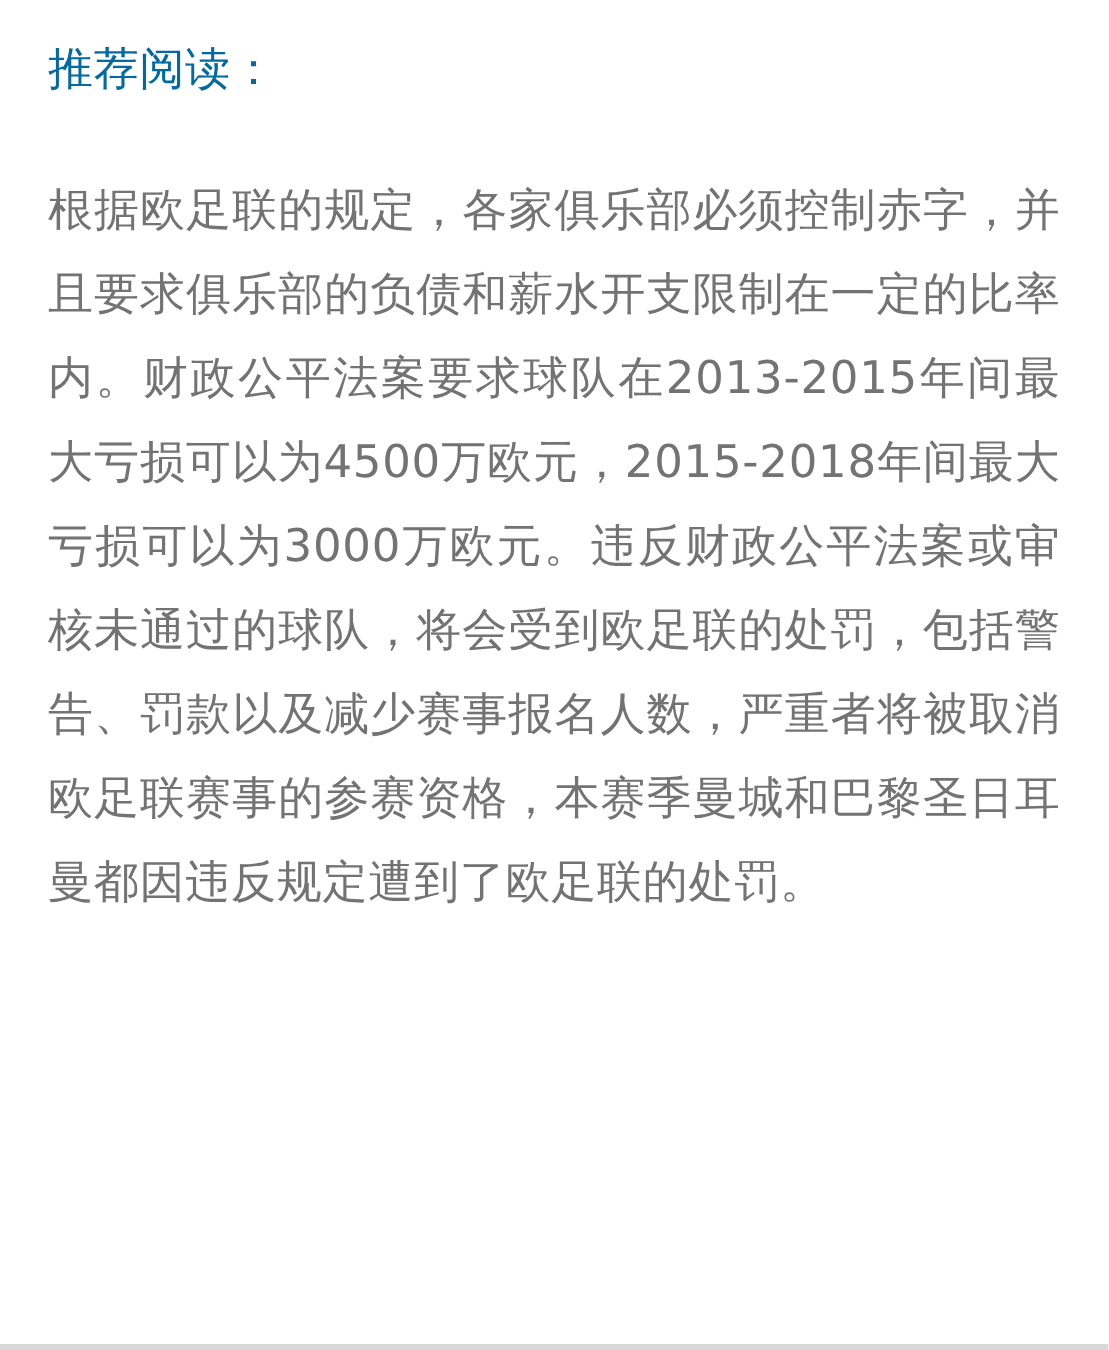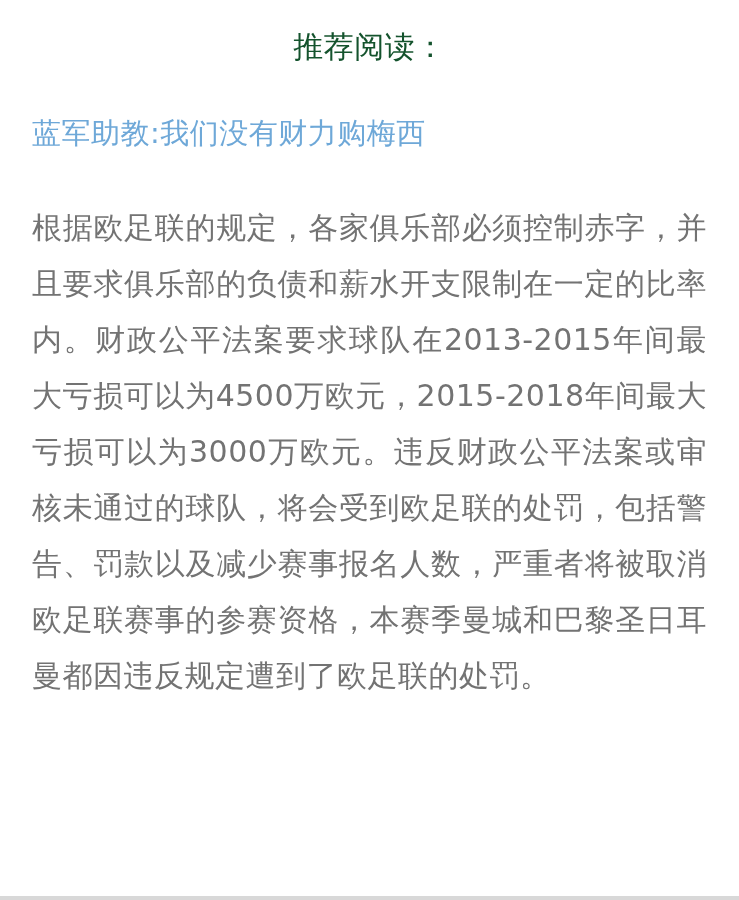--- a/index.html
+++ b/index.html
@@ -17,24 +17,23 @@
     box-sizing: border-box;
     width: 739px;
     height: 900px;
     padding: 24px 32px 0 32px;
     background: #ffffff;
     position: relative;
   }
   .recommend-label {
     font-size: 30px;
     line-height: 1.5;
-    color: #14532d;
+    color: #0369a1;
     letter-spacing: 0.5px;
     margin: 0 0 44px 0;
-    text-align: center;
   }
   .recommend-link {
     display: block;
     font-size: 29px;
     line-height: 1.4;
     color: #6ea8d8;
     letter-spacing: 0.5px;
     margin: 0 0 46px 0;
     text-decoration: none;
     cursor: pointer;
@@ -55,18 +54,17 @@
     height: 4px;
     background: #d8d8d8;
   }
 </style>
 </head>
 <body>
 
 <div class="article">
   <p class="recommend-label">推荐阅读：</p>
 
-  <a class="recommend-link">蓝军助教:我们没有财力购梅西</a>
 
   <p class="body-paragraph">根据欧足联的规定，各家俱乐部必须控制赤字，并且要求俱乐部的负债和薪水开支限制在一定的比率内。财政公平法案要求球队在2013-2015年间最大亏损可以为4500万欧元，2015-2018年间最大亏损可以为3000万欧元。违反财政公平法案或审核未通过的球队，将会受到欧足联的处罚，包括警告、罚款以及减少赛事报名人数，严重者将被取消欧足联赛事的参赛资格，本赛季曼城和巴黎圣日耳曼都因违反规定遭到了欧足联的处罚。</p>
 
   <div class="bottom-rule"></div>
 </div>
 
 </body></html>

